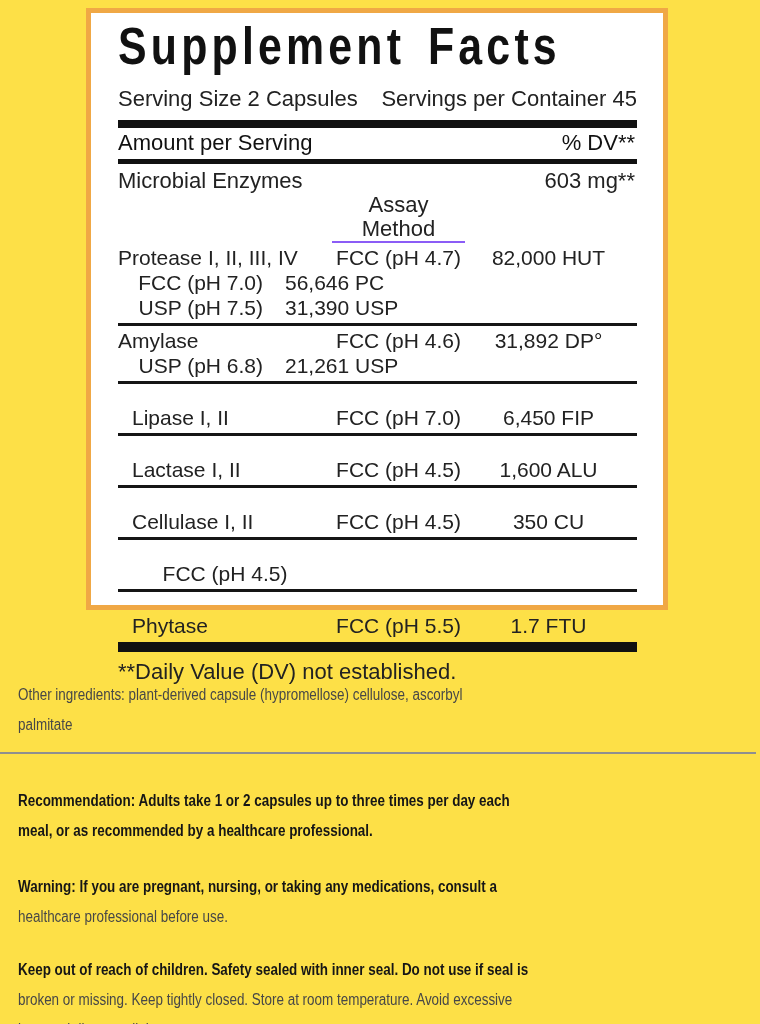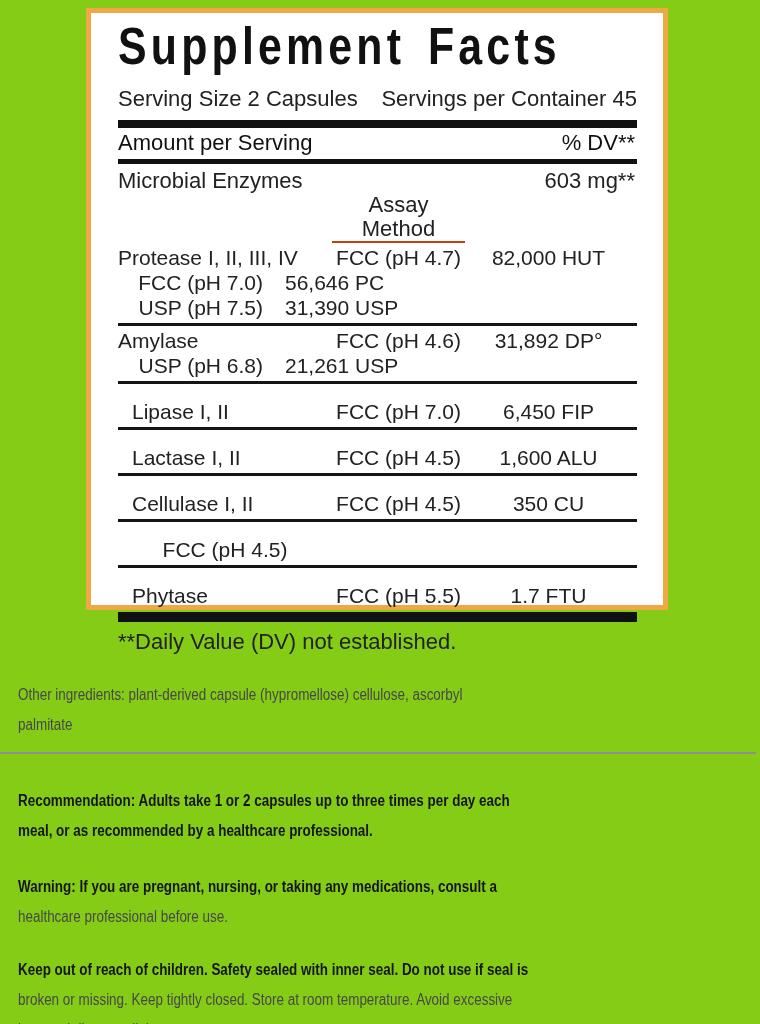--- a/index.html
+++ b/index.html
@@ -1,17 +1,17 @@
 <!DOCTYPE html>
 <html><head>
 <meta charset="utf-8">
 <style>
   html,body{margin:0;padding:0;background:#ffffff;}
   .page{
-    position:relative;width:760px;height:1024px;background:#84cc16;overflow:hidden;
+    position:relative;width:760px;height:1024px;background:#fde047;overflow:hidden;
     font-family:"Liberation Sans","DejaVu Sans",sans-serif;color:#1a1a1a;
   }
   
   .panel{
     position:absolute;left:86px;top:8px;width:582px;height:602px;
     box-sizing:border-box;border:5px solid #F0A845;background:#ffffff;
     padding:0 26px 0 27px;
   }
   .title{
     margin:12px 0 0;font-size:51px;line-height:44px;font-weight:700;color:#111;
@@ -26,27 +26,27 @@
   .bar.thick2{height:10px;margin-top:4px;}
   .hdr-row{display:flex;justify-content:space-between;font-size:22px;line-height:26px;
     padding:2px 2px 3px 0;font-weight:400;color:#111;}
   .microbial-row{display:flex;justify-content:space-between;font-size:22px;line-height:25px;
     padding:4px 2px 0 0;color:#222;}
   .grid{display:grid;grid-template-columns:214px 133px 167px;font-size:21px;color:#222;}
   .grid .name{text-align:left;}
   .grid .assay{text-align:center;}
   .grid .amt{text-align:center;}
   .assay-head{line-height:24px;}
-  .assay-head .assay-label{border-bottom:2px solid #c2410c;text-align:center;font-size:22px;}
+  .assay-head .assay-label{border-bottom:2px solid #8b5cf6;text-align:center;font-size:22px;}
   .main-row{line-height:25px;padding-top:2px;}
   .subrow{display:flex;line-height:25px;font-size:21px;color:#222;}
   .subrow .sr-label{width:145px;text-align:right;}
   .subrow .sr-val{margin-left:22px;}
   .sep{height:3px;background:#151515;margin-top:3px;}
-  .row-pad{padding-top:16px;padding-bottom:1px;line-height:23px;}
+  .row-pad{padding-top:22px;padding-bottom:1px;line-height:23px;}
   .simple .name{padding-left:14px;}
   .footnote{font-size:22px;line-height:25px;margin:7px 0 0;color:#222;}
   
   .para{position:absolute;left:4px;width:752px;margin:14px;font-size:16px;line-height:30px;}
   .para .line{display:block;white-space:nowrap;transform:scaleX(0.84);transform-origin:0 50%;}
   .para .reg{font-weight:400;color:#474747;}
   .para .bold{font-weight:700;color:#161616;}
   .divider{position:absolute;left:0;top:752px;width:756px;height:2px;background:#8F8F8F;border:none;margin:0;}
   #p-other{top:666px;}
   #p-rec{top:772px;}

